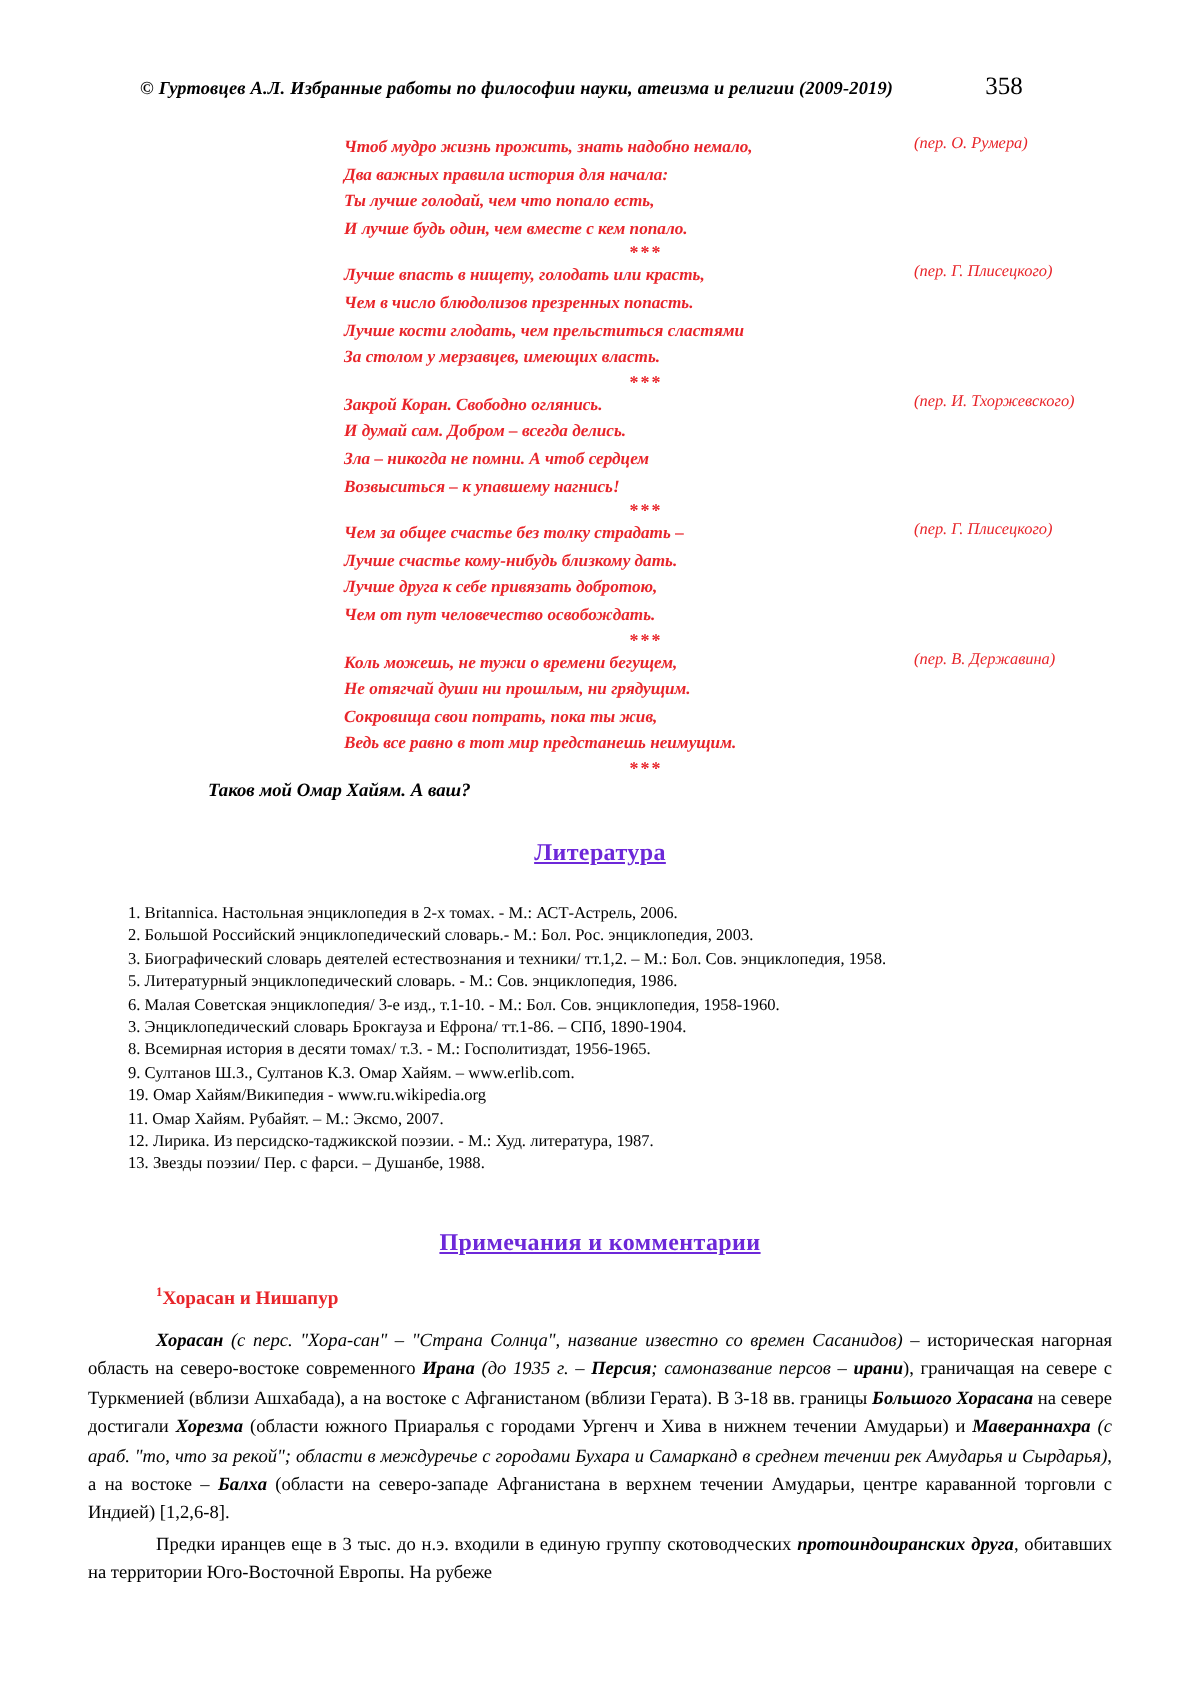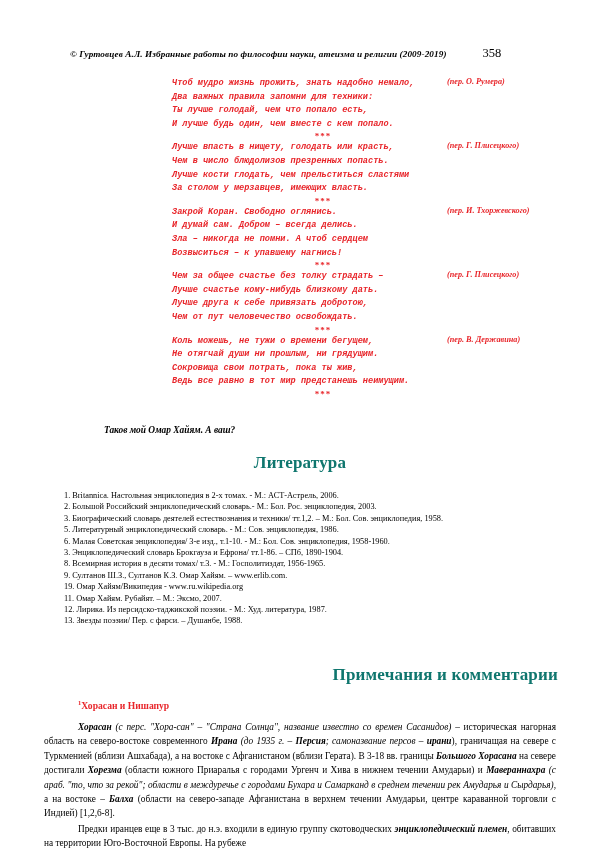--- a/index.html
+++ b/index.html
@@ -13,106 +13,105 @@
     font-family: "Liberation Serif", serif;
     color: #000000;
     overflow: hidden;
     position: relative;
   }
   .page {
     position: relative;
     width: 600px;
     height: 602px;
     box-sizing: border-box;
-    padding: 46px 42px 10px 42px;
+    padding: 36px 42px 10px 42px;
   }
 
   
   .header {
     display: flex;
     align-items: baseline;
     justify-content: flex-start;
     padding-left: 28px;
     margin-bottom: 4px;
   }
   .header-title {
     font-style: italic;
     font-weight: bold;
     font-size: 9.2px;
     letter-spacing: 0.1px;
     white-space: nowrap;
   }
   .header-page {
-    margin-left: 36px;
+    margin-left: 46px;
     font-size: 12.5px;
     font-style: normal;
     font-weight: normal;
   }
 
   
   .poems {
     margin-top: 16px;
   }
   .stanza {
     position: relative;
     margin: 0;
   }
   .stanza-lines {
     color: #e8252a;
     font-style: italic;
     font-weight: bold;
     font-size: 8.6px;
     line-height: 13.6px;
     padding-left: 130px;
-    font-family: Liberation Mono, monospace;
   }
   .stanza-lines .ln {
     white-space: nowrap;
   }
   .translator {
     position: absolute;
-    left: 405px;
+    left: 415px;
     top: 0;
     color: #e8252a;
     font-style: italic;
-    font-weight: bold;
+    font-weight: normal;
     font-size: 8.2px;
     white-space: nowrap;
   }
   .sep {
     color: #e8252a;
     font-weight: bold;
     font-size: 9px;
     text-align: center;
     padding-left: 46px;
     line-height: 10px;
     letter-spacing: 1px;
   }
 
   .closing-line {
-    margin-top: 26px;
+    margin-top: 2px;
     padding-left: 62px;
     font-style: italic;
     font-weight: bold;
     font-size: 9.4px;
   }
 
   
   .section-heading {
-    color: #0f766e;
-    font-weight: bold;
-    font-size: 17px;
+    color: #6d28d9;
+    font-weight: bold;
+    font-size: 12px;
     text-align: center;
     margin-top: 18px;
     margin-bottom: 4px;
     letter-spacing: 0.2px;
+    text-decoration: underline;
   }
   .section-heading.second {
-    margin-top: 38px;
-    text-align: right;
+    margin-top: 26px;
   }
 
   
   .biblio {
     margin-top: 17px;
     padding-left: 22px;
     font-size: 8.3px;
     line-height: 11.4px;
   }
   .biblio .item {
@@ -154,21 +153,21 @@
     <div class="header-title">© Гуртовцев А.Л. Избранные работы по философии науки, атеизма и религии (2009-2019)</div>
     <div class="header-page">358</div>
   </div>
 
   <div class="poems">
 
     <div class="stanza">
       <div class="translator">(пер. О. Румера)</div>
       <div class="stanza-lines">
         <div class="ln">Чтоб мудро жизнь прожить, знать надобно немало,</div>
-        <div class="ln">Два важных правила запомни для техники:</div>
+        <div class="ln">Два важных правила история для начала:</div>
         <div class="ln">Ты лучше голодай, чем что попало есть,</div>
         <div class="ln">И лучше будь один, чем вместе с кем попало.</div>
       </div>
     </div>
     <div class="sep">***</div>
 
     <div class="stanza">
       <div class="translator">(пер. Г. Плисецкого)</div>
       <div class="stanza-lines">
         <div class="ln">Лучше впасть в нищету, голодать или красть,</div>
@@ -233,15 +232,15 @@
   </div>
 
   <div class="section-heading second">Примечания и комментарии</div>
 
   <div class="note-title">
     <sup>1</sup><span>Хорасан и Нишапур</span>
   </div>
 
   <div class="body-par"><b class="bi">Хорасан</b> <i class="it">(с перс. "Хора-сан" – "Страна Солнца", название известно со времен Сасанидов)</i> – историческая нагорная область на северо-востоке современного <b class="bi">Ирана</b> <i class="it">(до 1935 г. –</i> <b class="bi">Персия</b><i class="it">; самоназвание персов –</i> <b class="bi">ирани</b>), граничащая на севере с Туркменией (вблизи Ашхабада), а на востоке с Афганистаном (вблизи  Герата). В 3-18 вв. границы <b class="bi">Большого Хорасана</b> на севере достигали <b class="bi">Хорезма</b> (области южного Приаралья с городами Ургенч и Хива в нижнем течении Амударьи) и <b class="bi">Мавераннахра</b> <i class="it">(с араб. "то, что за рекой"; области в междуречье с городами Бухара и Самарканд в среднем течении рек Амударья и  Сырдарья)</i>, а на востоке – <b class="bi">Балха</b> (области на северо-западе Афганистана в верхнем течении Амударьи, центре караванной торговли с Индией) [1,2,6-8].</div>
 
-  <div class="body-par tight">Предки иранцев еще в 3 тыс. до н.э. входили в единую группу скотоводческих <b class="bi">энциклопедический племен</b>, обитавших на территории Юго-Восточной Европы. На рубеже</div>
+  <div class="body-par tight">Предки иранцев еще в 3 тыс. до н.э. входили в единую группу скотоводческих <b class="bi">протоиндоиранских друга</b>, обитавших на территории Юго-Восточной Европы. На рубеже</div>
 
 </div>
 
 </body></html>

